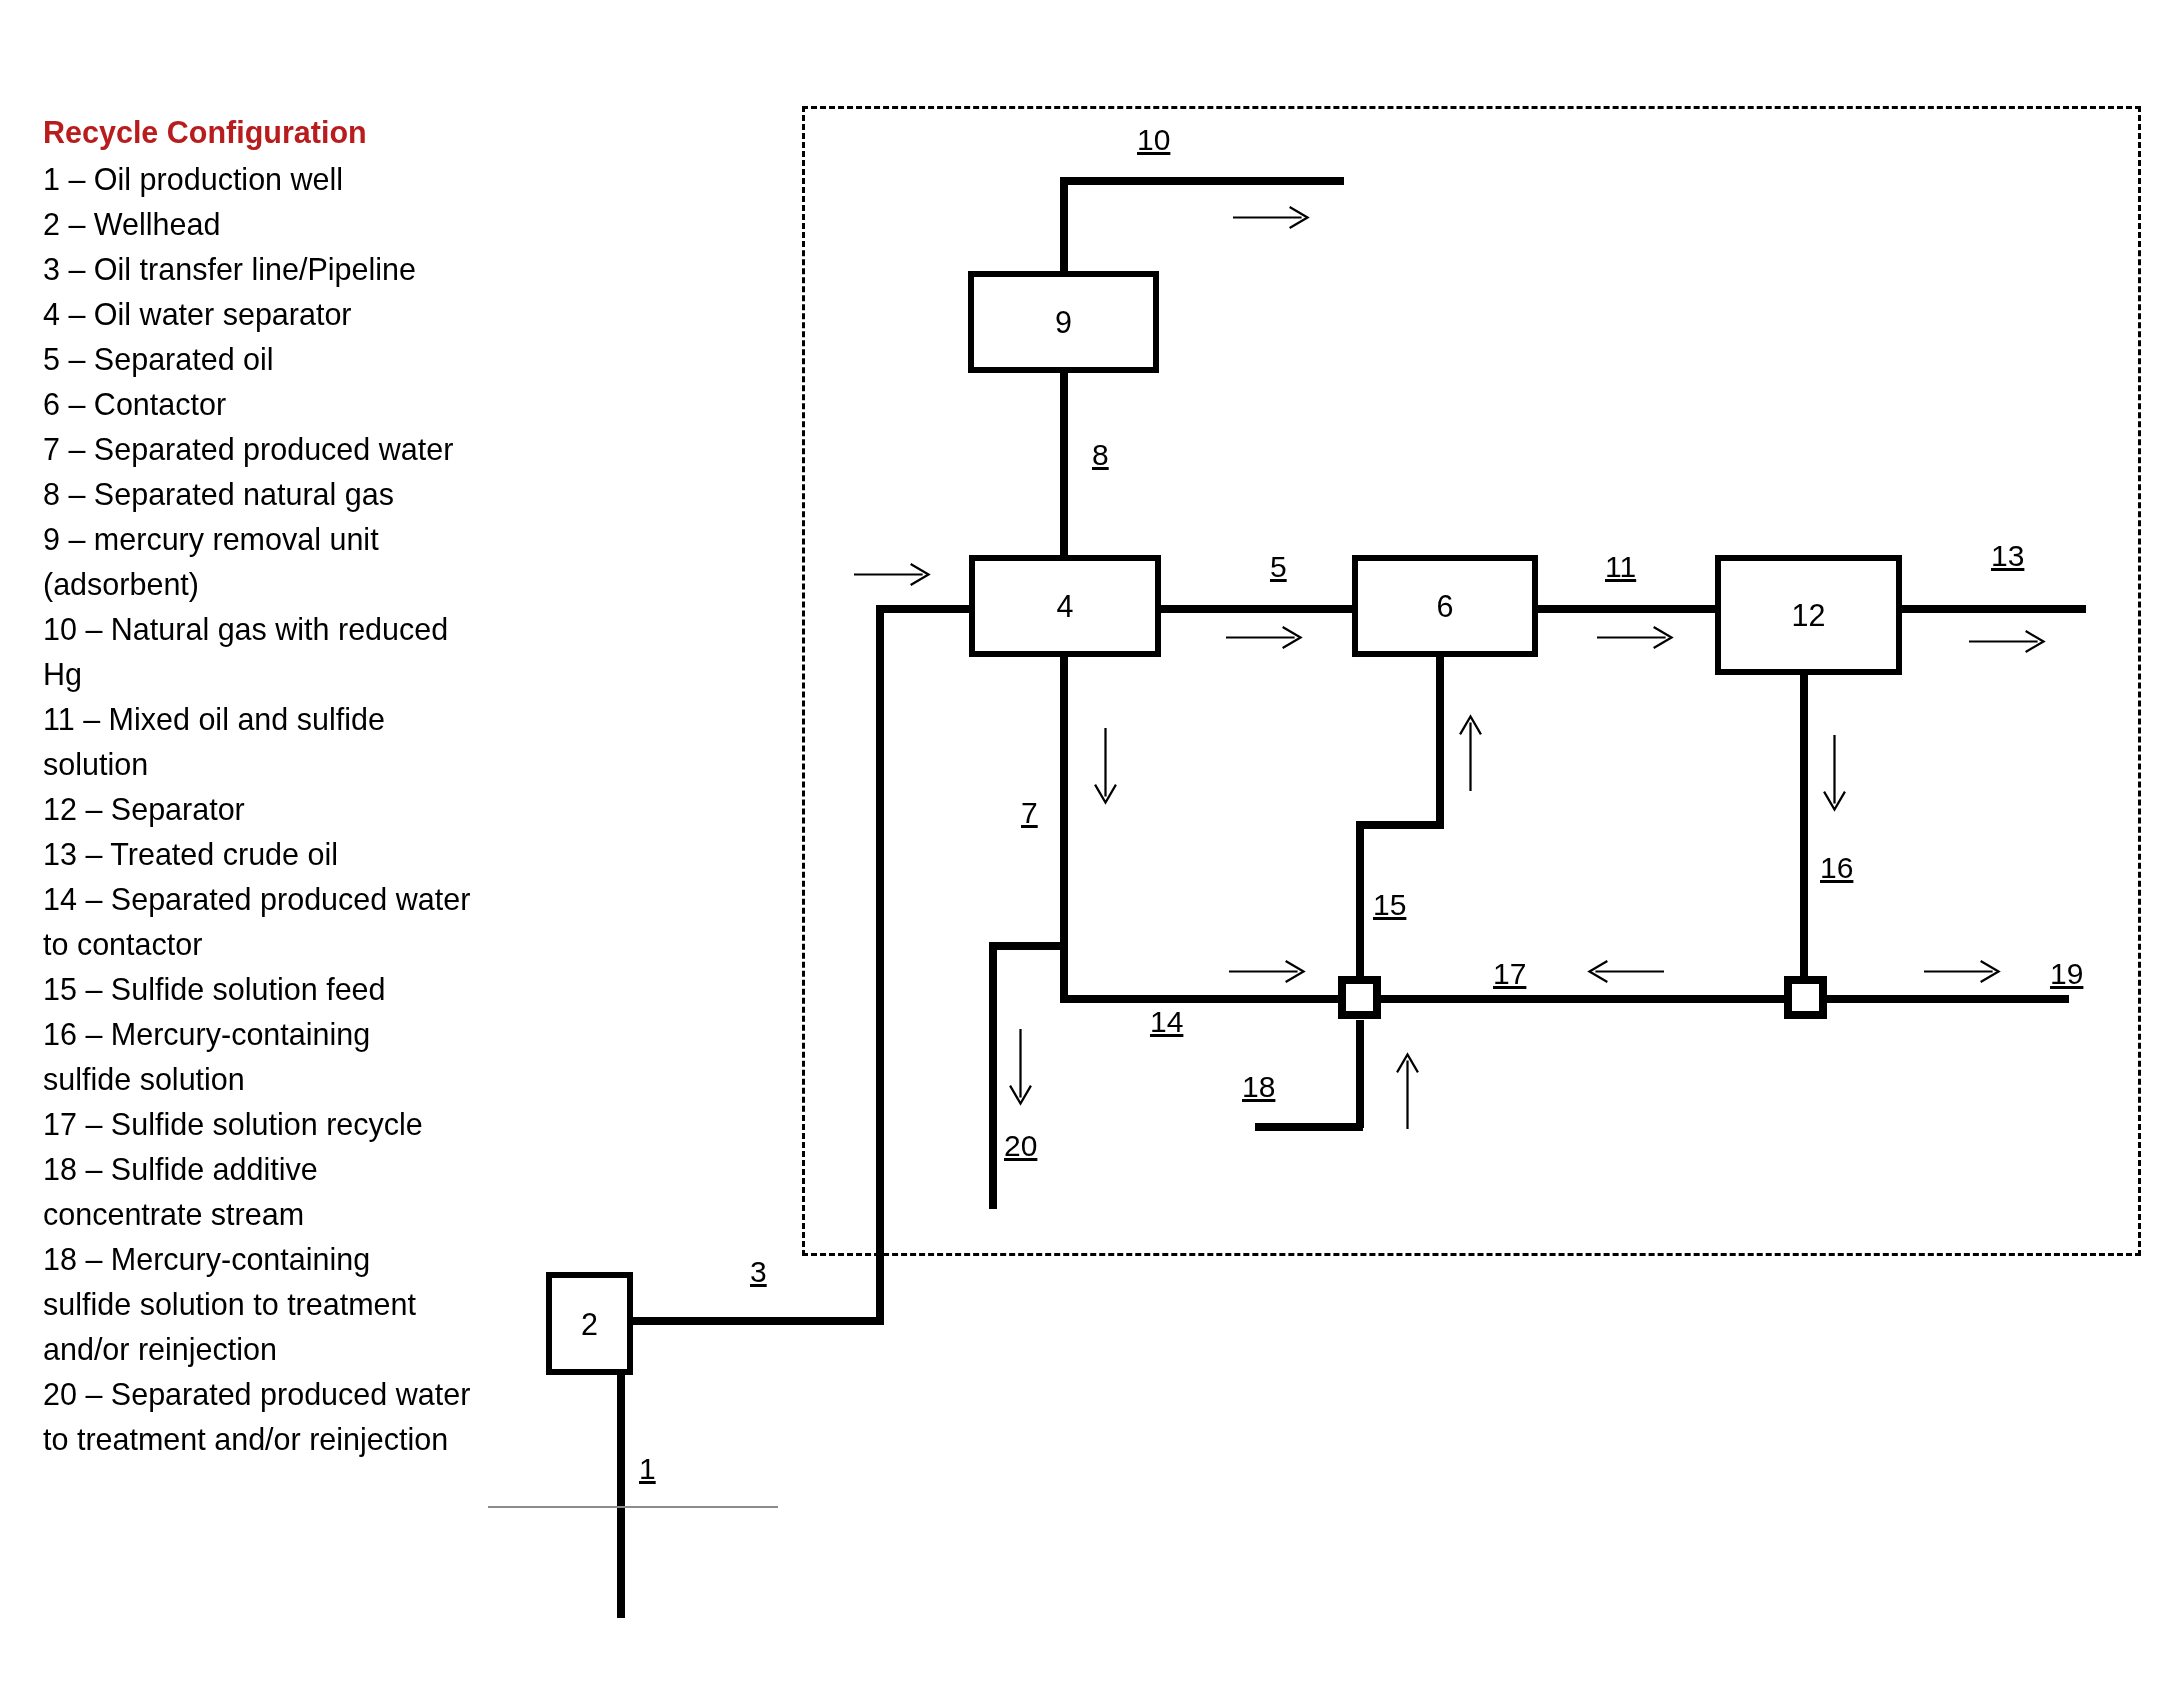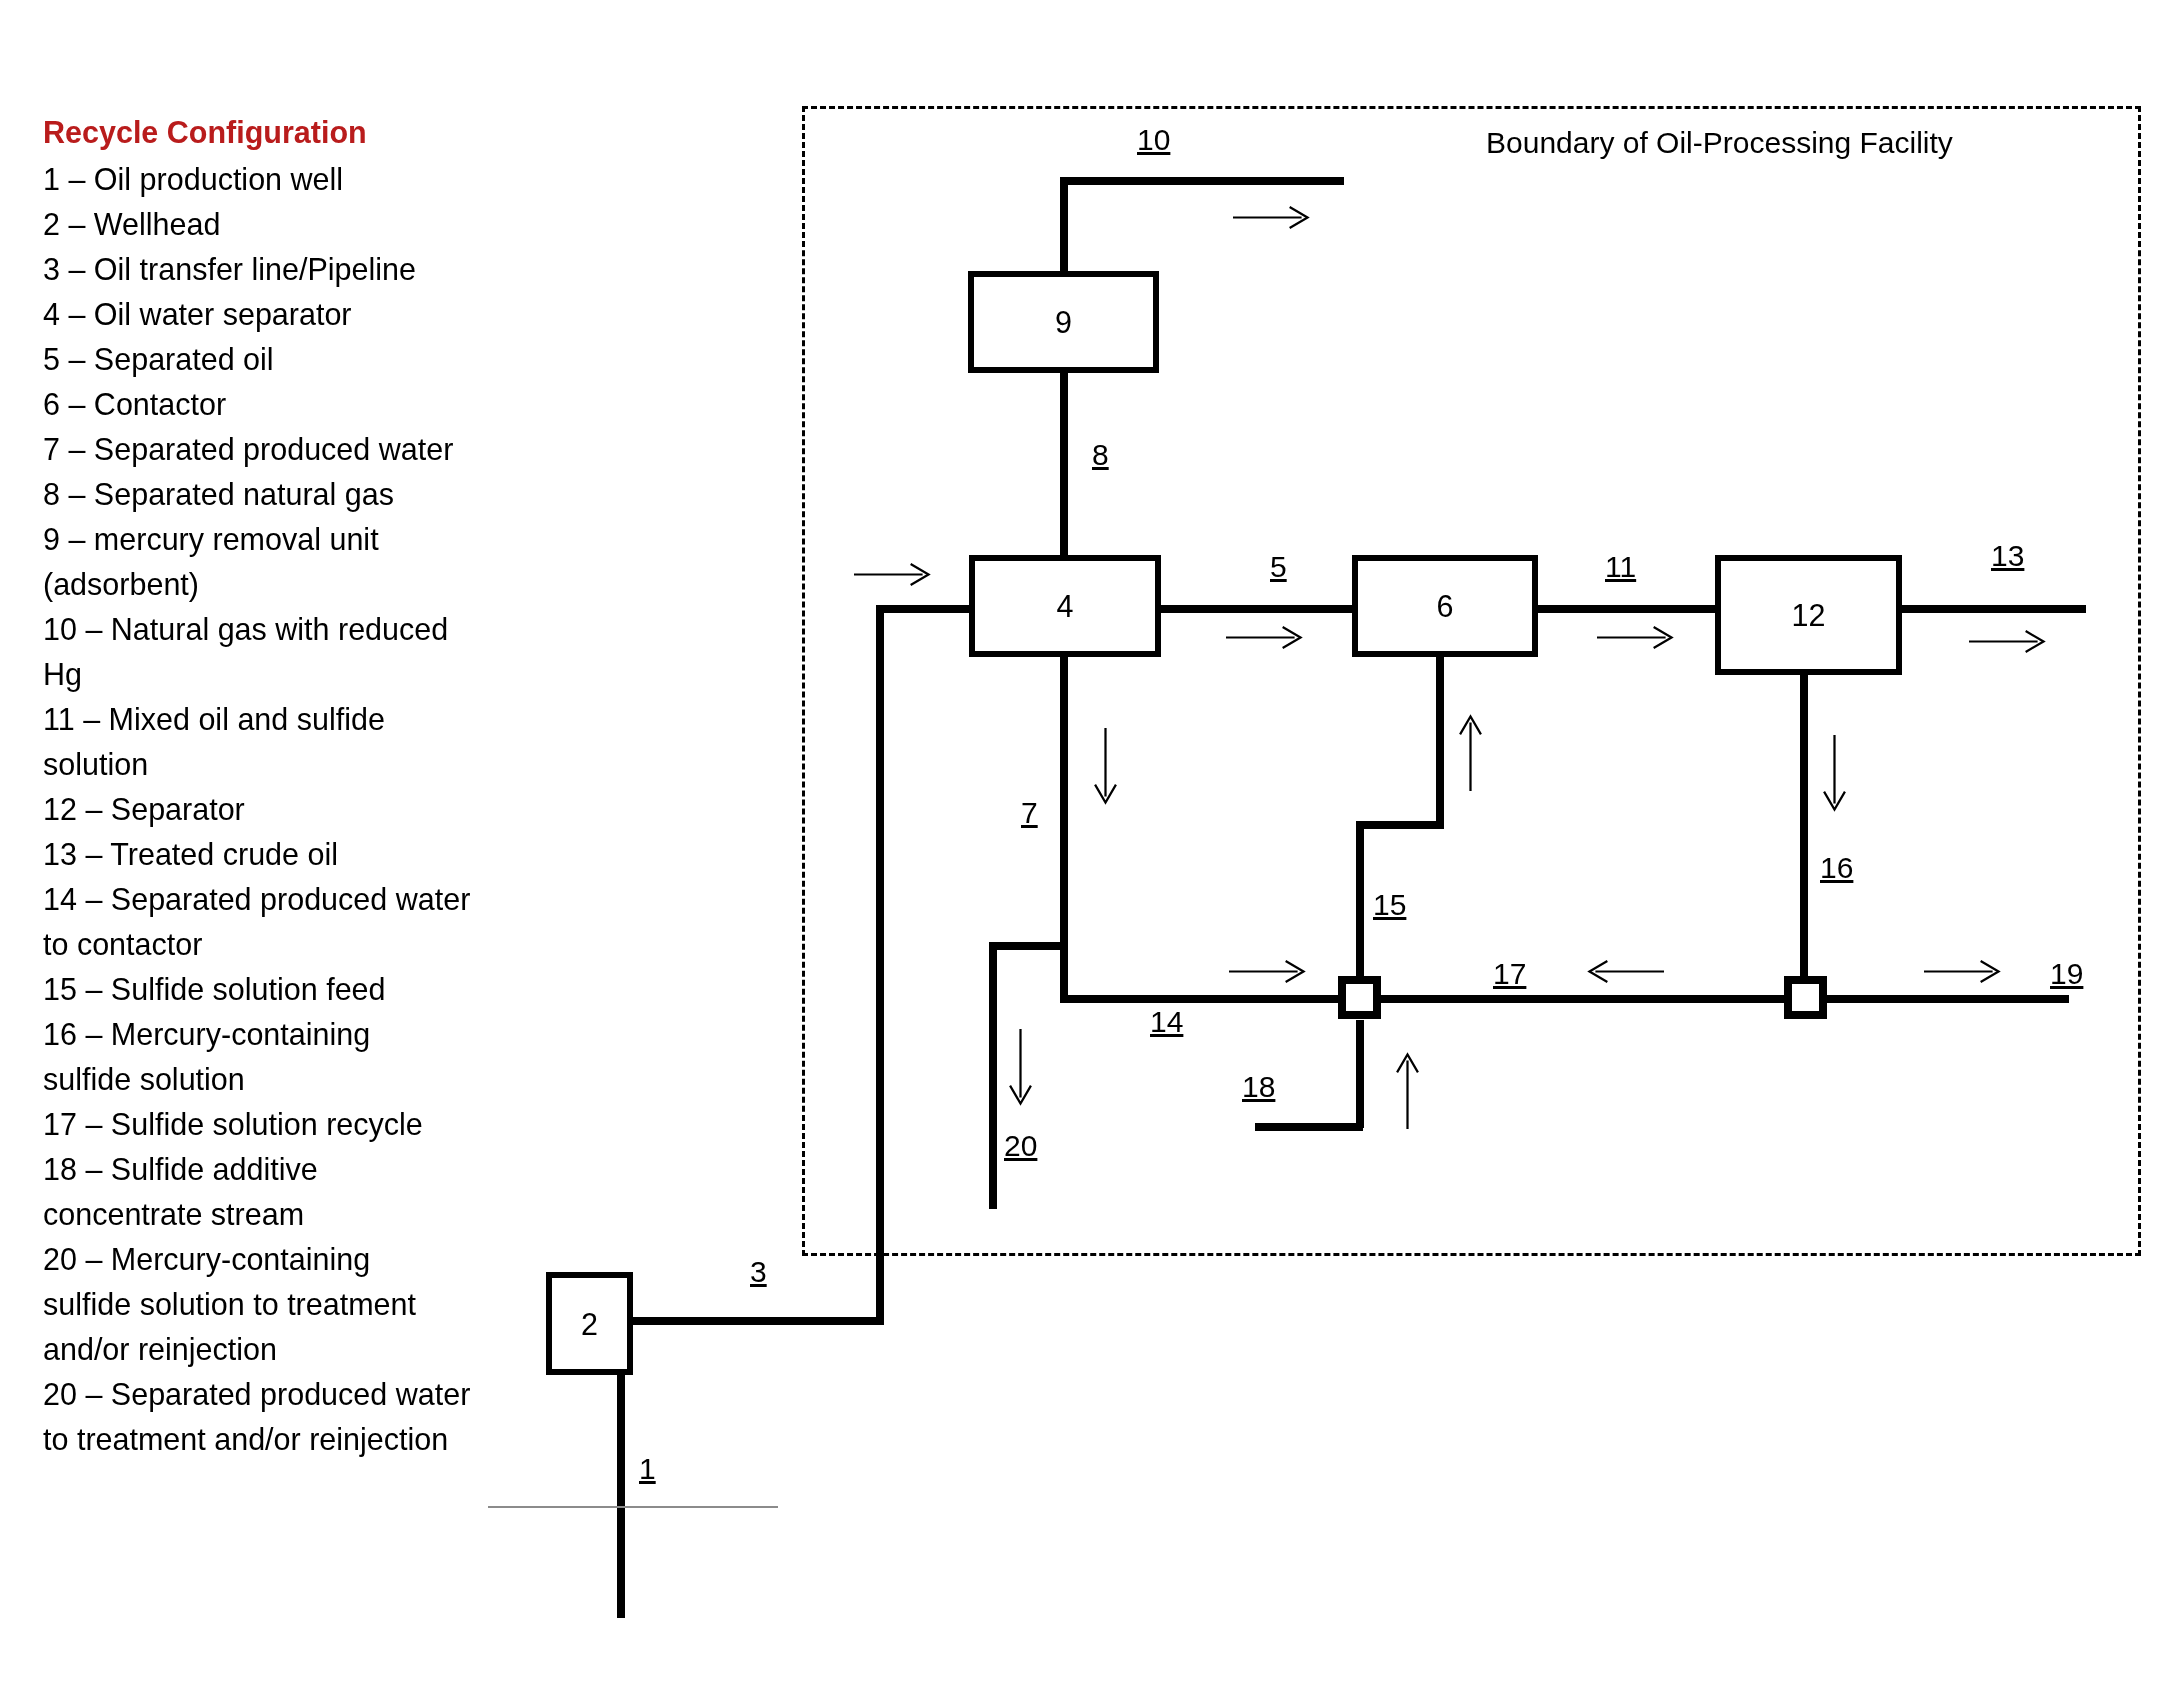--- a/index.html
+++ b/index.html
@@ -124,29 +124,28 @@
     <div class="legend-item">12 – Separator</div>
     <div class="legend-item">13 – Treated crude oil</div>
     <div class="legend-item">14 – Separated produced water</div>
     <div class="legend-item">to contactor</div>
     <div class="legend-item">15 – Sulfide solution feed</div>
     <div class="legend-item">16 – Mercury-containing</div>
     <div class="legend-item">sulfide solution</div>
     <div class="legend-item">17 – Sulfide solution recycle</div>
     <div class="legend-item">18 – Sulfide additive</div>
     <div class="legend-item">concentrate stream</div>
-    <div class="legend-item">20 – Mercury-containing</div>
+    <div class="legend-item">18 – Mercury-containing</div>
     <div class="legend-item">sulfide solution to treatment</div>
     <div class="legend-item">and/or reinjection</div>
     <div class="legend-item">20 – Separated produced water</div>
     <div class="legend-item">to treatment and/or reinjection</div>
   </div>
 
   <div class="boundary" style="left:802px; top:106px; width:1339px; height:1150px;"></div>
-  <div class="boundary-label" style="left:1486px; top:126px;">Boundary of Oil-Processing Facility</div>
 
   <div class="pipe-v" style="left:617px; top:1373px; height:245px;"></div>
 
   <div class="ground-line" style="left:488px; top:1506px; width:290px;"></div>
 
   <div class="pipe-h" style="left:628px; top:1317px; width:256px;"></div>
   <div class="pipe-v" style="left:876px; top:605px; height:717px;"></div>
   <div class="pipe-h" style="left:876px; top:605px; width:100px;"></div>
 
   <div class="pipe-v" style="left:1060px; top:369px; height:186px;"></div>

